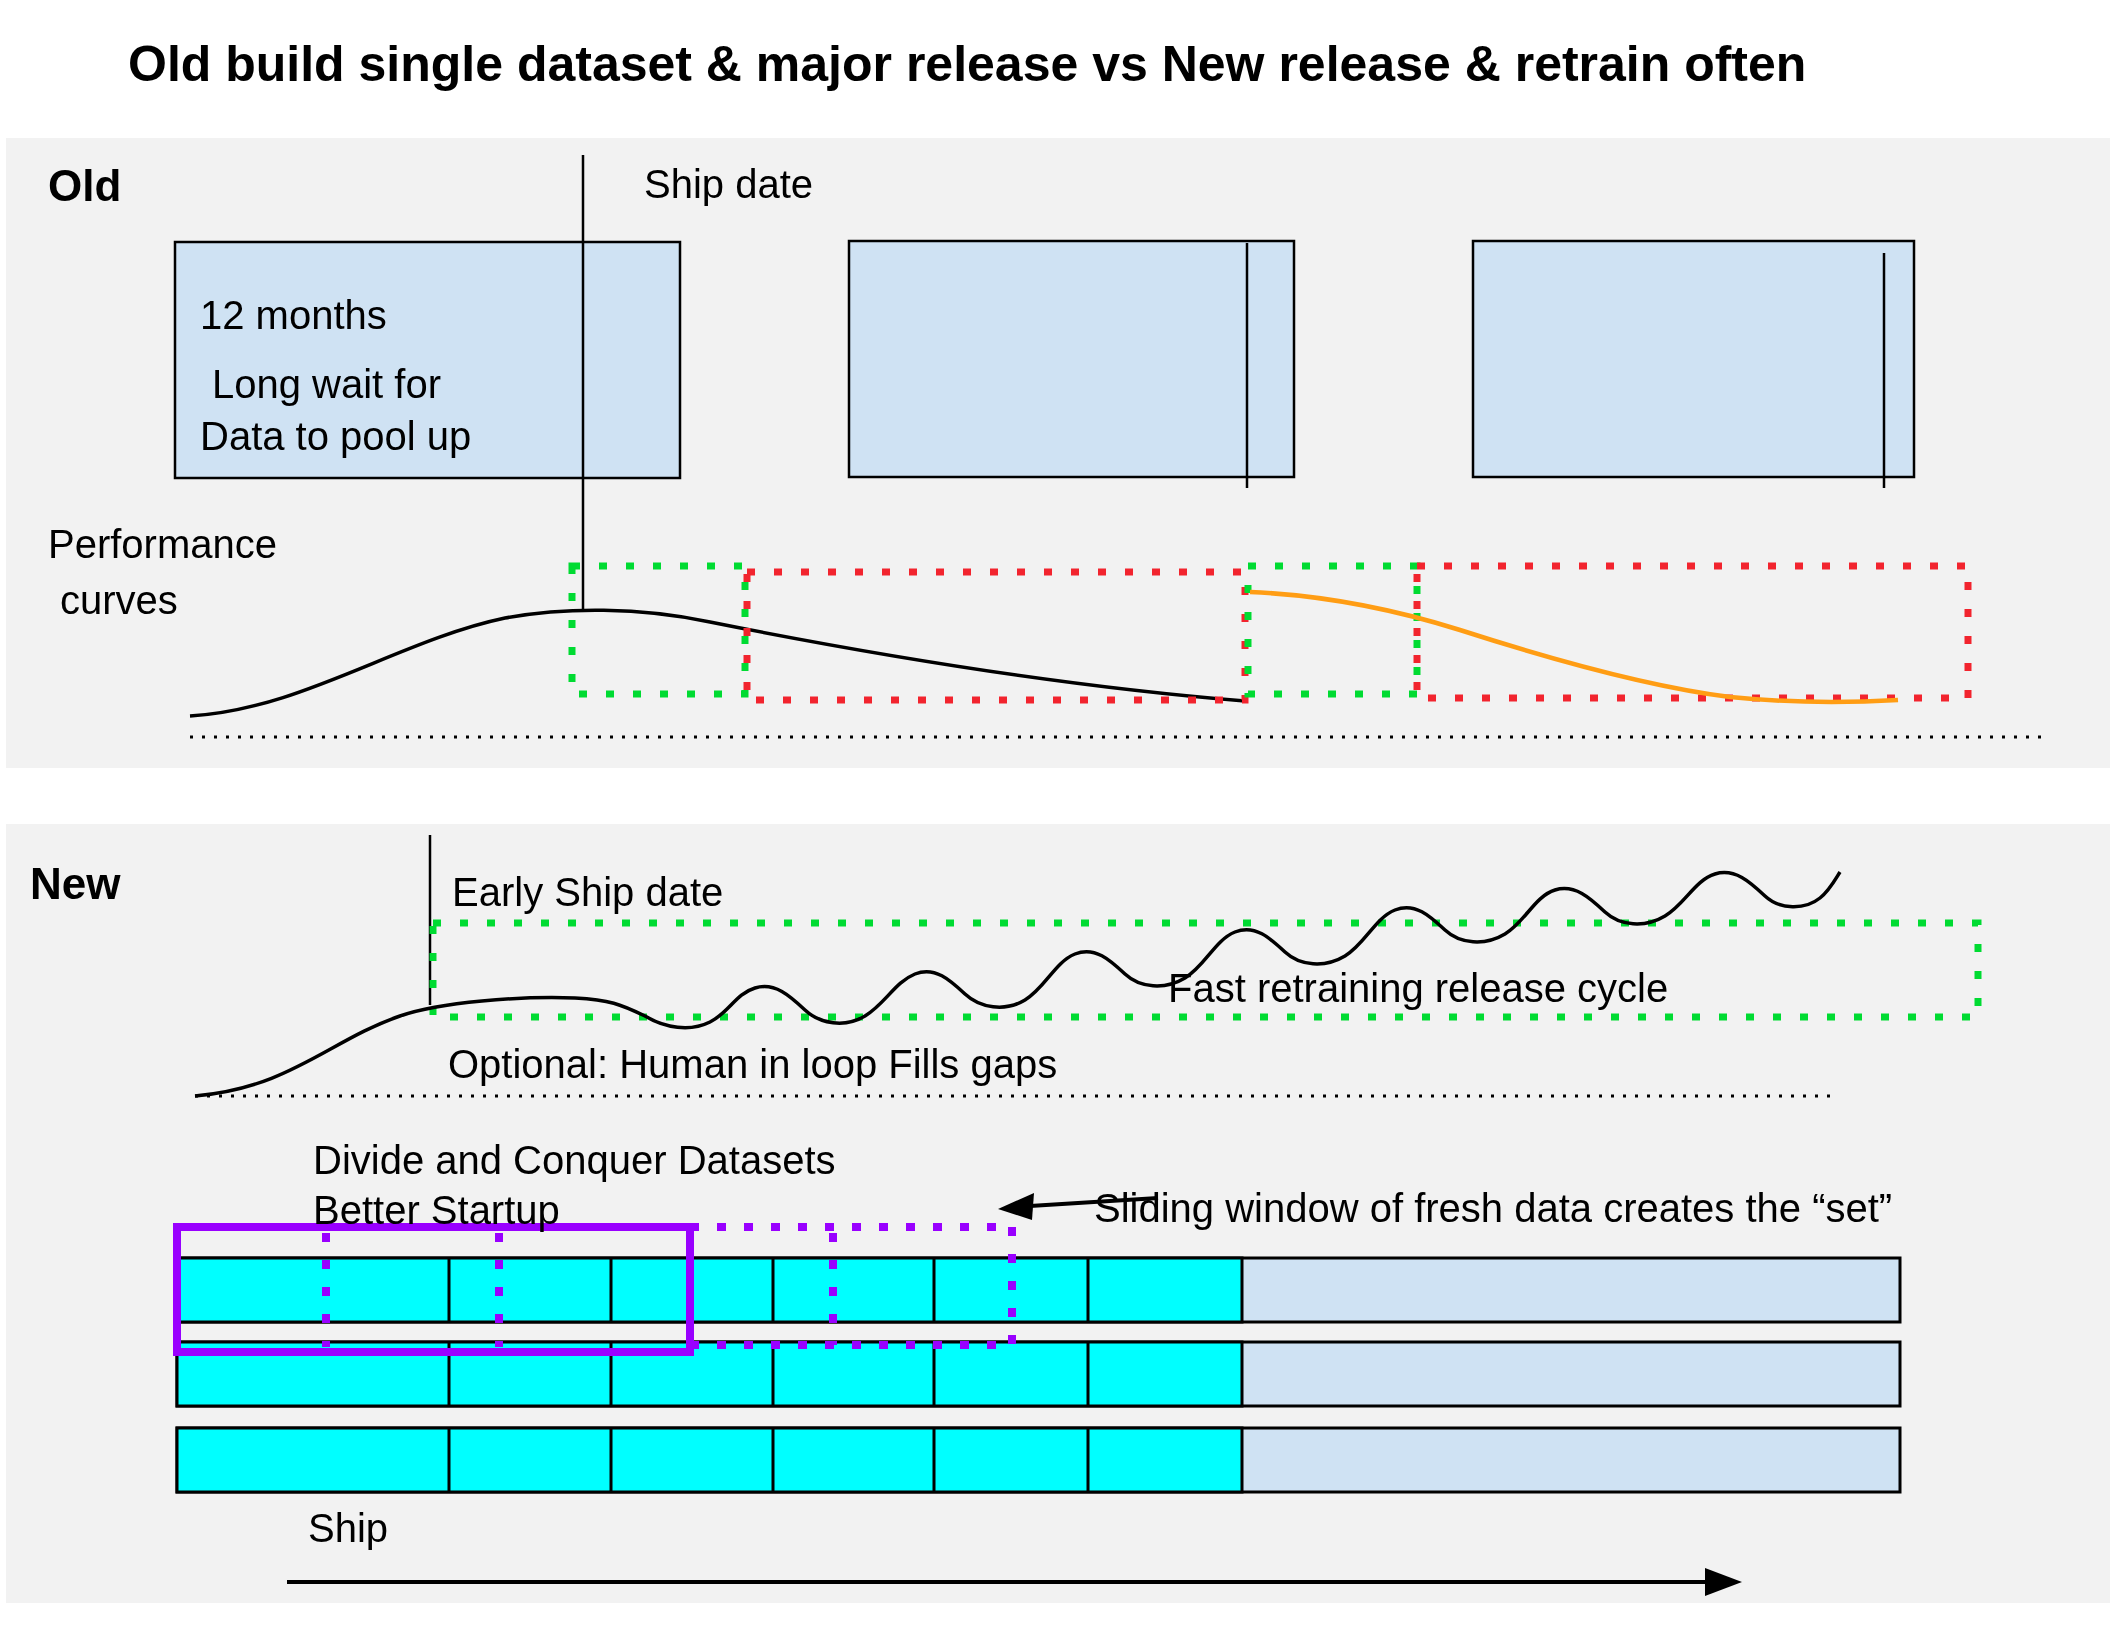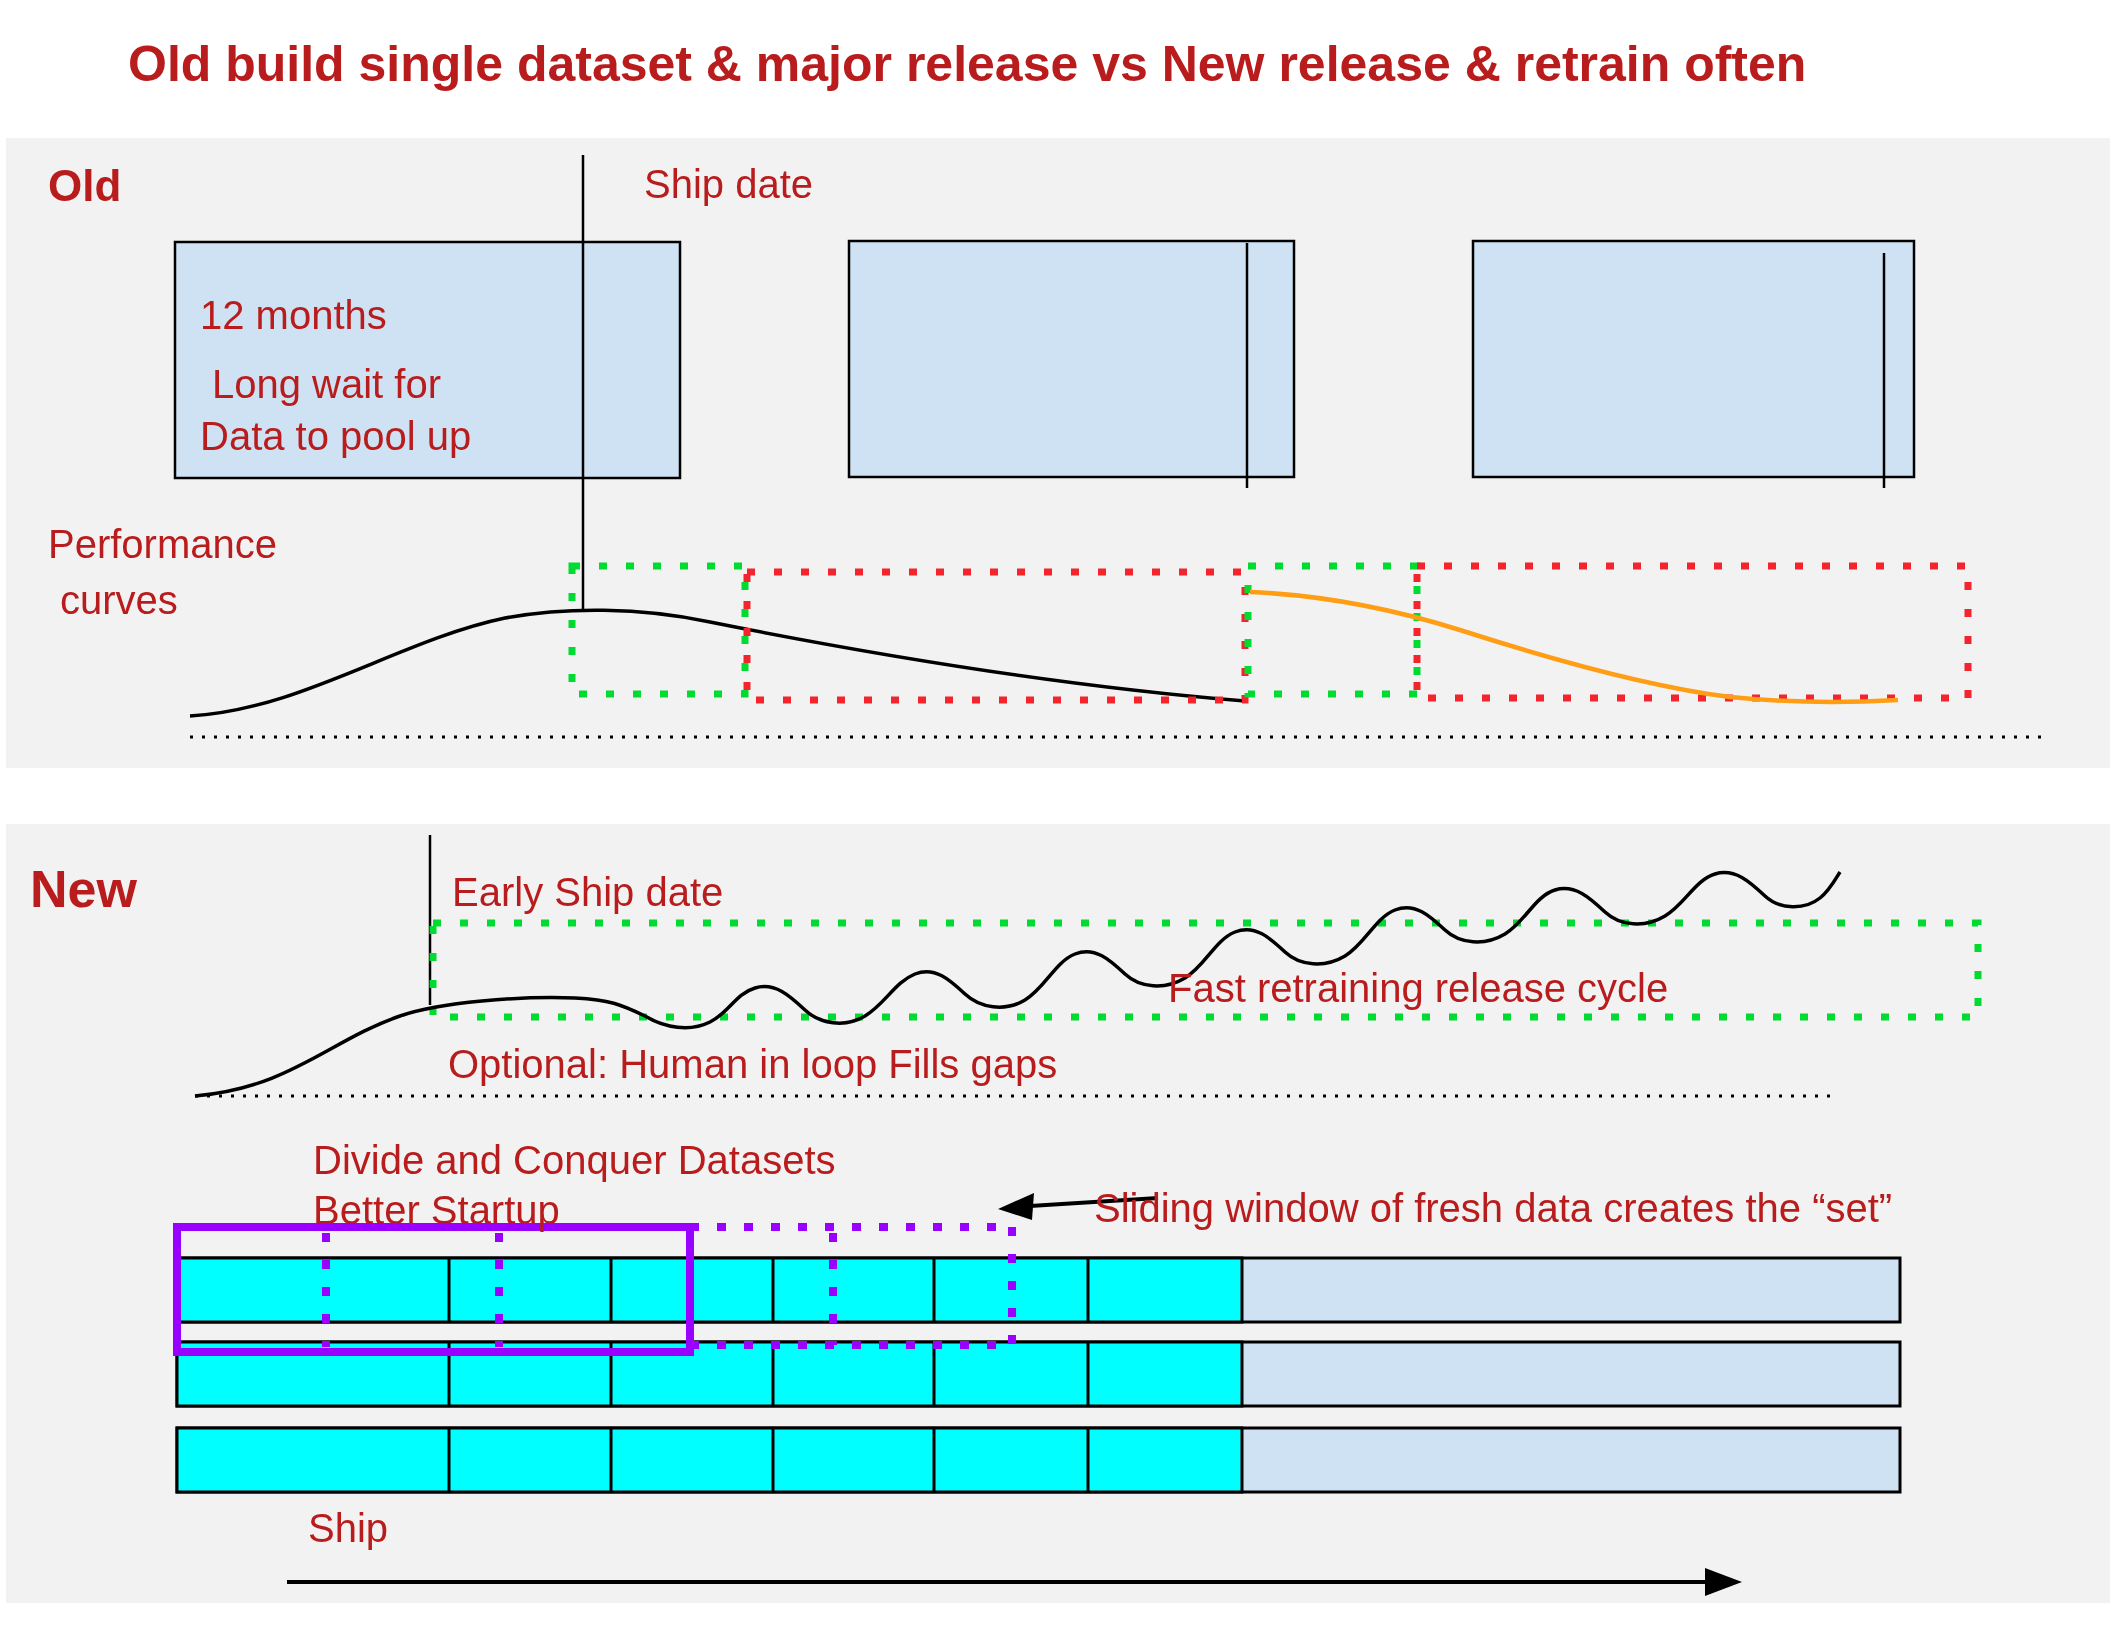--- a/index.html
+++ b/index.html
@@ -1,31 +1,31 @@
 <!DOCTYPE html>
 <html><head>
 <meta charset="utf-8">
 <style>
   html,body{margin:0;padding:0;background:#ffffff;}
   #slide{position:relative;width:2121px;height:1636px;background:#ffffff;overflow:hidden;
          font-family:"Liberation Sans",sans-serif;color:#000;}
   .band{position:absolute;left:6px;width:2104px;background:#f2f2f2;}
   #band-old{top:138px;height:630px;}
   #band-new{top:824px;height:779px;}
-  .lbl{position:absolute;font-size:40px;line-height:1.2;white-space:nowrap;color:#b91c1c;z-index:5;}
+  .lbl{position:absolute;font-size:40px;line-height:1.2;white-space:nowrap;color:#000000;z-index:5;}
   .bold{font-weight:700;}
   #title{left:128px;top:34px;font-size:50px;line-height:60px;font-weight:700;}
   #old-label{left:48px;top:160px;font-size:44px;}
   #ship-date-label{left:600px;top:160px;margin-left:44px;}
   #box1-line-months{left:200px;top:256px;margin-top:35px;}
   #box1-line-wait1{left:212px;top:360px;}
   #box1-line-wait2{left:200px;top:412px;}
   #perf-line1{left:48px;top:520px;}
   #perf-line2{left:48px;top:576px;margin-left:12px;}
-  #new-label{left:30px;top:858px;font-size:52px;}
+  #new-label{left:30px;top:858px;font-size:44px;}
   #early-ship-label{left:452px;top:868px;}
   #fast-retrain-label{left:1168px;top:964px;}
   #optional-label{left:448px;top:1040px;}
   #divide-label{left:313px;top:1136px;}
   #startup-label{left:313px;top:1186px;}
   #sliding-label{left:1094px;top:1184px;}
   #time-label{left:308px;top:1504px;}
   svg{position:absolute;left:0;top:0;z-index:3;}
 </style>
 </head>

